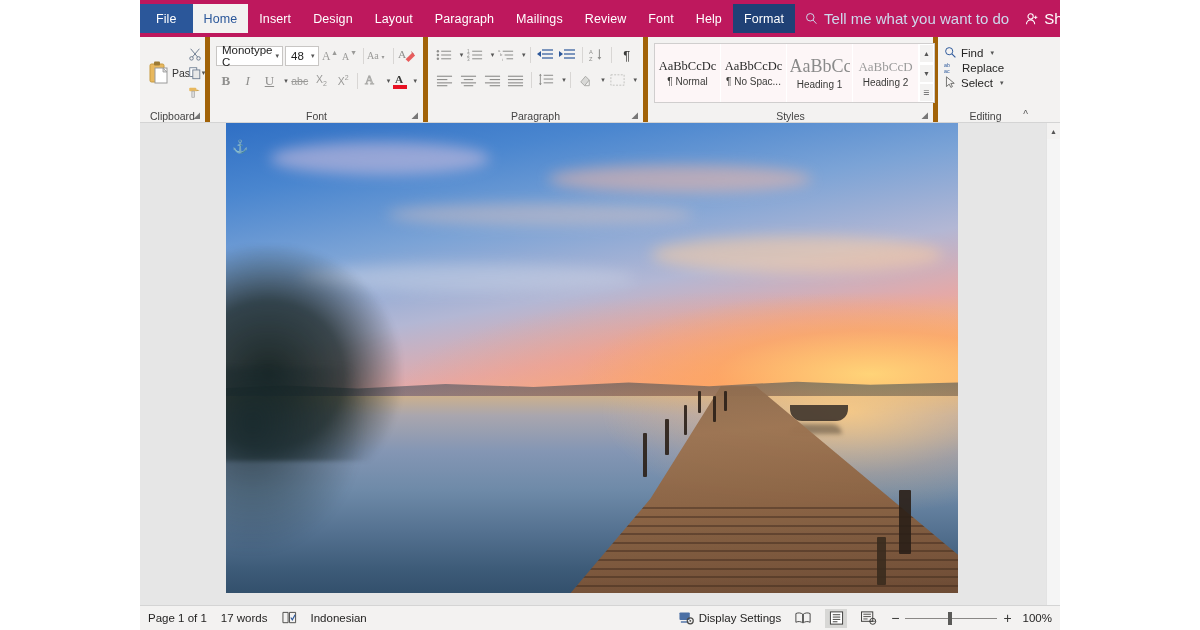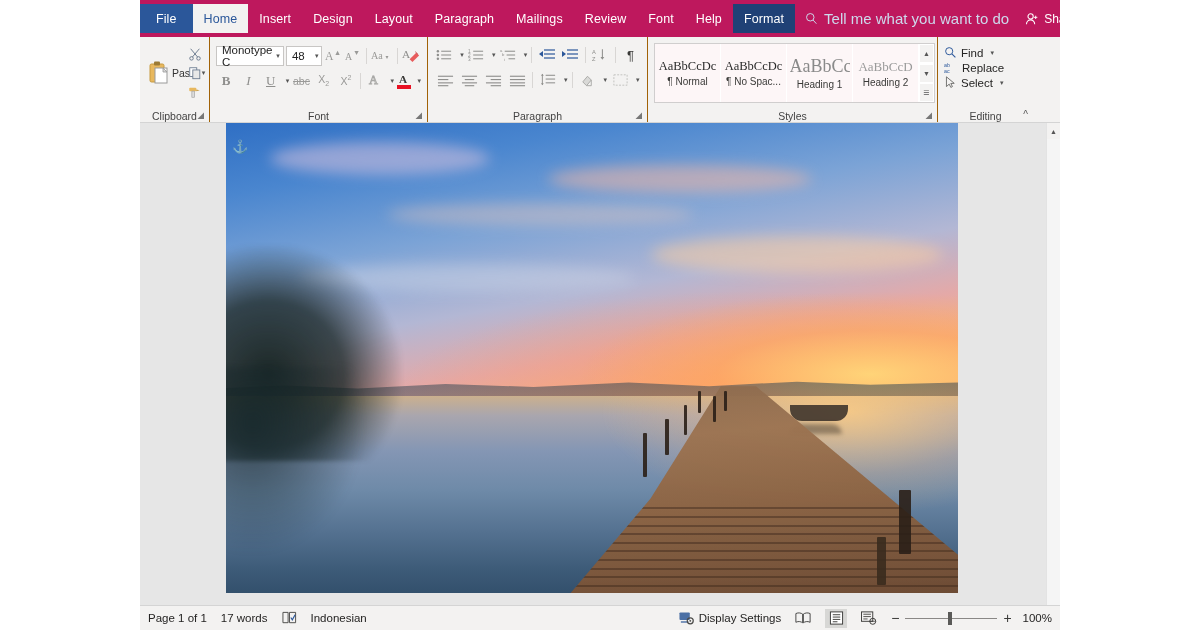--- a/index.html
+++ b/index.html
@@ -26,30 +26,30 @@
   }
   .tab.file { background: #2b579a; height: 29px; padding: 0 16px; font-size:12.5px;}
   .tab.active-home { background: #f3f2f1; color: #2b579a; }
   .tab.contextual { background: #204176; }
   .tellme {
     display: flex; align-items: center; gap: 6px; height: 29px;
     padding: 0 10px; color: #cdd9ec; font-size: 15px; white-space: nowrap;
   }
   .share {
     display: flex; align-items: center; gap: 5px; height: 29px;
-    padding: 0 10px 0 6px; color: #ffffff; font-size: 12px;
+    padding: 0 10px 0 6px; color: #ffffff; font-size: 15px;
     margin-left: auto; white-space: nowrap;
   }
   
   .ribbon {
     height: 86px; background: #f3f2f1; display: flex; flex: none;
     border-bottom: 1px solid #d4d4d4; position: relative;
   }
   .group { position: relative; display: flex; flex-direction: column;
-           padding: 3px 0 0 0; border-right: 1px solid #a16207; }
+           padding: 3px 0 0 0; border-right: 5px solid #a16207; }
   .group-body { flex: 1; display: flex; align-items: flex-start; padding: 3px 6px 0 6px; }
   .group-label {
     height: 16px; font-size: 10.5px; color: #444; text-align: center;
     display: flex; align-items: flex-end; justify-content: center; gap: 4px;
     position: relative;
   }
   .dlg { font-size: 8.5px; color: #777; position: absolute; right: 5px; bottom: 2px;}
   
   .g-clipboard { width: 70px; }
   .clip-wrap { display: flex; width: 100%; gap: 2px; }

